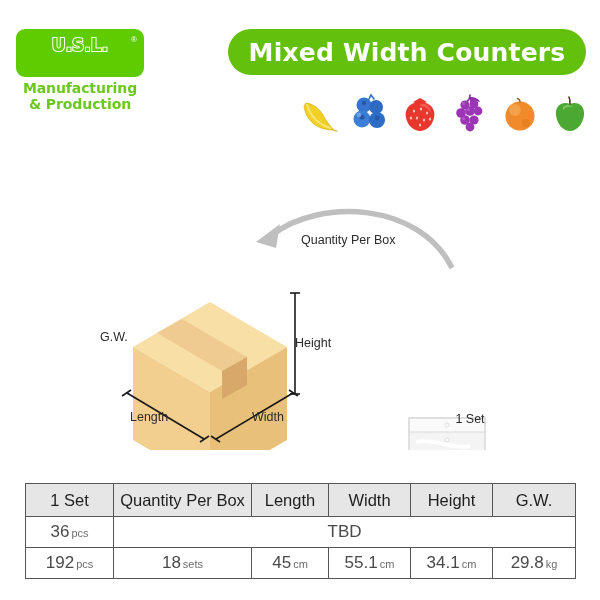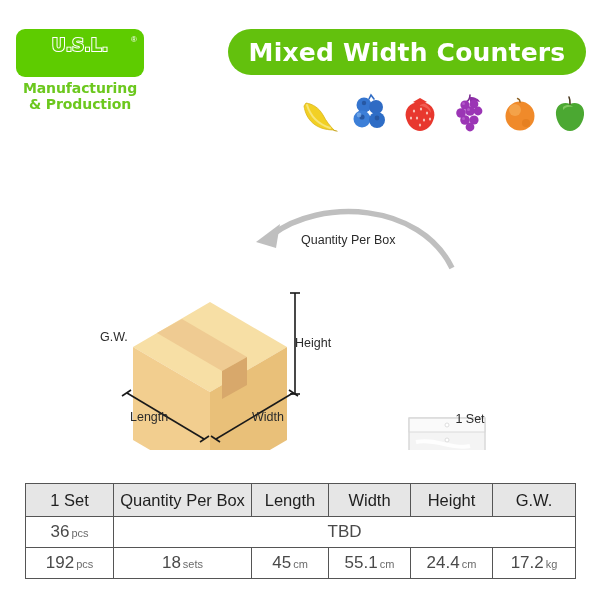--- a/index.html
+++ b/index.html
@@ -366,20 +366,20 @@
       <td>
         <span>18</span><span class="unit">sets</span>
       </td>
       <td>
         <span>45</span><span class="unit">cm</span>
       </td>
       <td>
         <span>55.1</span><span class="unit">cm</span>
       </td>
       <td>
-        <span>24.4</span><span class="unit">cm</span>
-      </td>
-      <td>
-        <span>17.2</span><span class="unit">kg</span>
+        <span>34.1</span><span class="unit">cm</span>
+      </td>
+      <td>
+        <span>29.8</span><span class="unit">kg</span>
       </td>
     </tr>
   </tbody>
 </table>
 
 </body></html>

